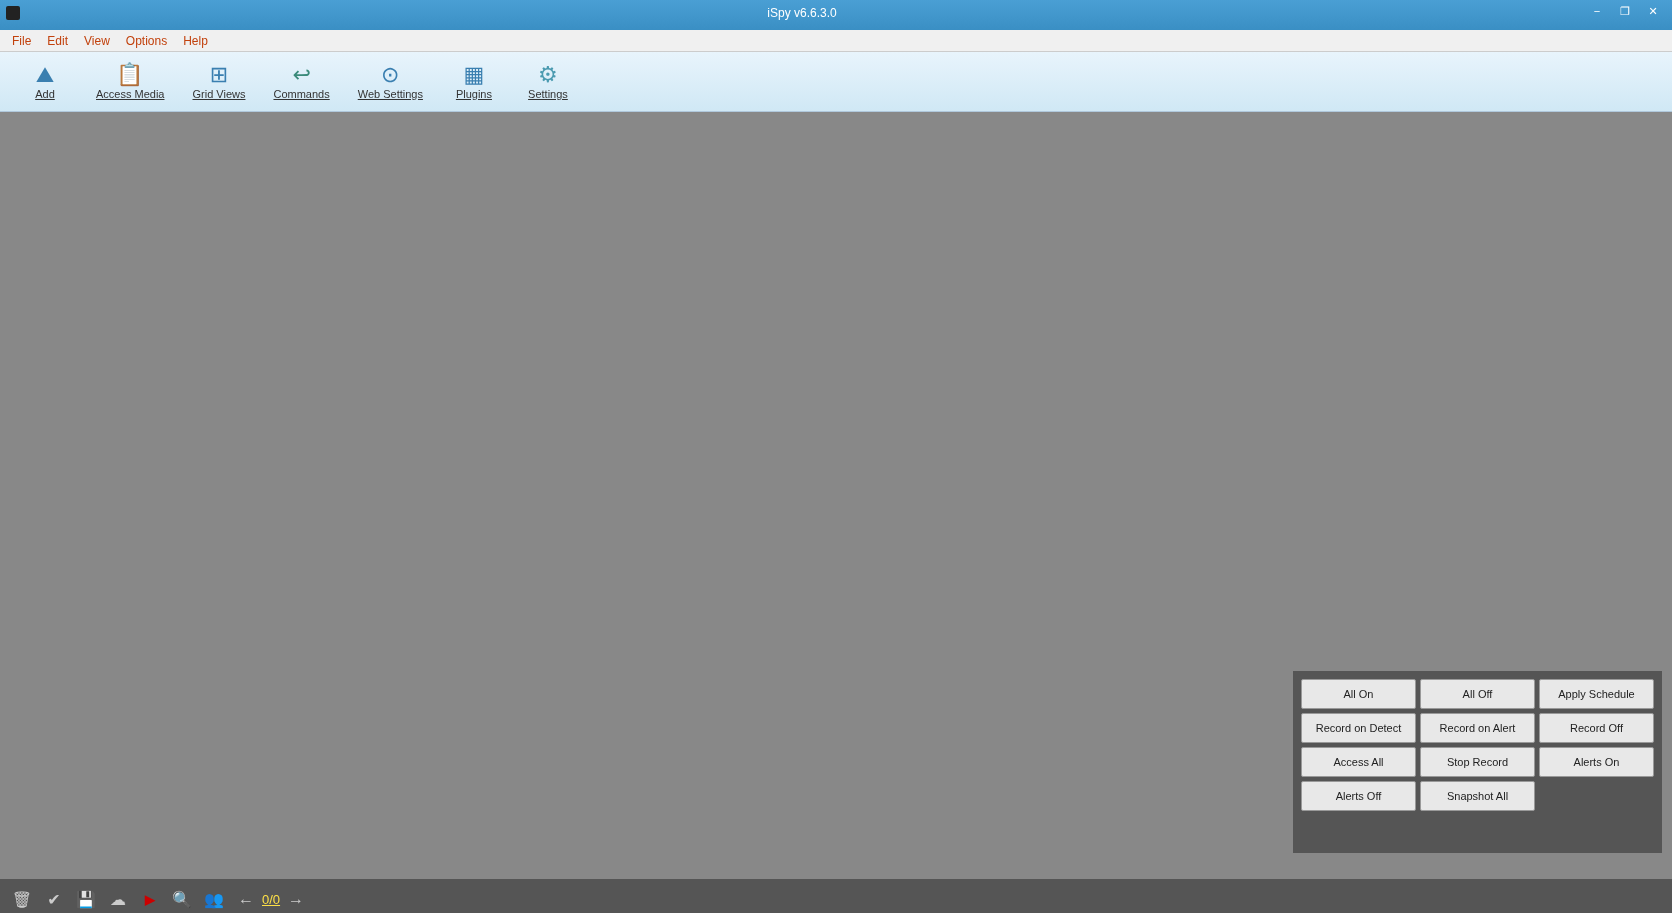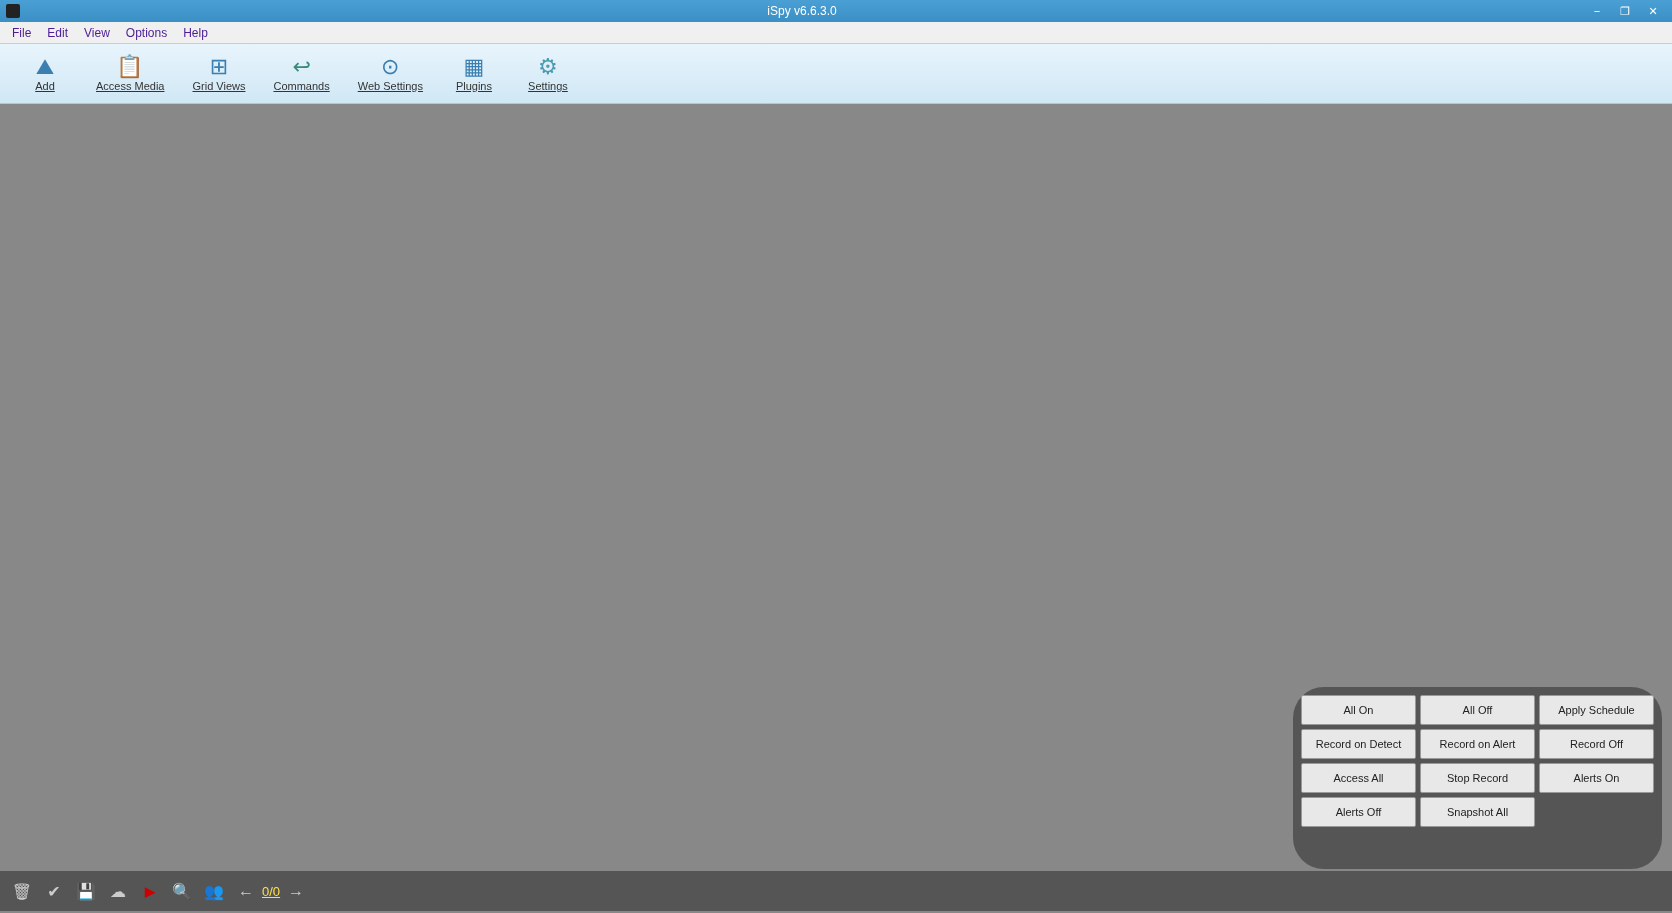--- a/index.html
+++ b/index.html
@@ -1,26 +1,26 @@
 <!DOCTYPE html>
 <html><head>
   <meta charset="utf-8">
   <style>
     * { margin: 0; padding: 0; box-sizing: border-box; }
     body { width: 1672px; height: 913px; font-family: 'Segoe UI', Tahoma, sans-serif; font-size: 13px; overflow: hidden; background: #888; }
 
     
     #title-bar {
       width: 100%;
-      height: 22px;
+      height: 30px;
       background: linear-gradient(to bottom, #4a9fd4, #3a8fc4);
       display: flex;
-      align-items: center;
+      align-items: flex-end;
       justify-content: space-between;
-      padding: 0 6px;
+      padding: 10px 6px;
       user-select: none;
     }
     #title-bar-left { display: flex; align-items: center; gap: 6px; }
     #app-icon { width: 14px; height: 14px; background: #222; border-radius: 2px; flex-shrink:0; }
     #title-text { color: white; font-size: 12px; font-weight: normal; flex: 1; text-align: center; }
     #window-controls { display: flex; gap: 2px; }
     .win-btn {
       width: 26px; height: 18px; background: transparent; border: none; cursor: pointer;
       display: flex; align-items: center; justify-content: center; color: white; font-size: 11px;
     }
@@ -32,21 +32,21 @@
       background: #f0f0f0;
       display: flex;
       align-items: center;
       padding: 0 4px;
       border-bottom: 1px solid #ccc;
     }
     .menu-item {
       padding: 2px 8px;
       cursor: pointer;
       font-size: 12px;
-      color: #4c1d95;
+      color: #c2410c;
     }
 
     
     #toolbar {
       width: 100%;
       height: 60px;
       background: linear-gradient(to bottom, #e8f4fc, #d0e8f5);
       display: flex;
       align-items: center;
       padding: 0 10px;
@@ -93,29 +93,28 @@
       cursor: pointer;
       width: 24px;
       text-align: center;
     }
     .status-nav { display: flex; align-items: center; gap: 4px; color: #ccc; font-size: 13px; }
     .nav-arrow { cursor: pointer; color: #ccc; font-size: 16px; padding: 0 4px; }
 
     
     #control-panel {
       position: absolute;
-      bottom: 42px;
+      bottom: 66px;
       right: 10px;
       background: #555;
       padding: 8px;
       display: grid;
       grid-template-columns: repeat(3, 115px);
       grid-template-rows: repeat(5, 30px);
       gap: 4px;
-      border-radius: 31px;
     }
     .ctrl-btn {
       background: #e8e8e8;
       border: 1px solid #999;
       border-radius: 2px;
       font-size: 11px;
       color: #222;
       cursor: pointer;
       display: flex;
       align-items: center;

